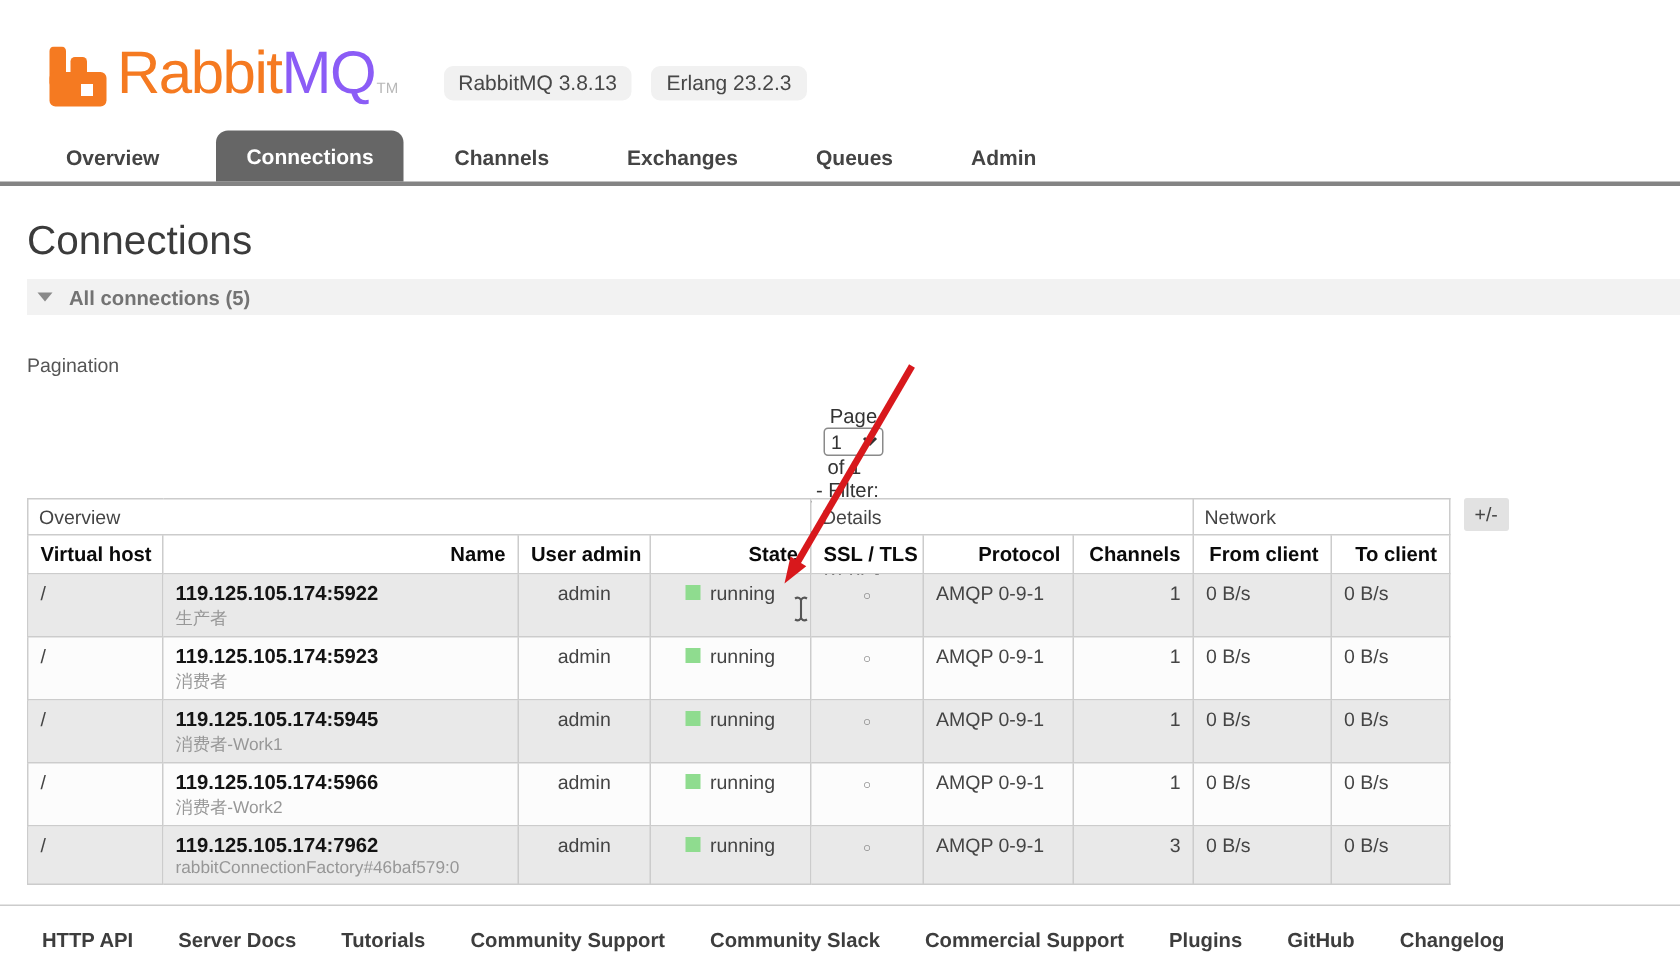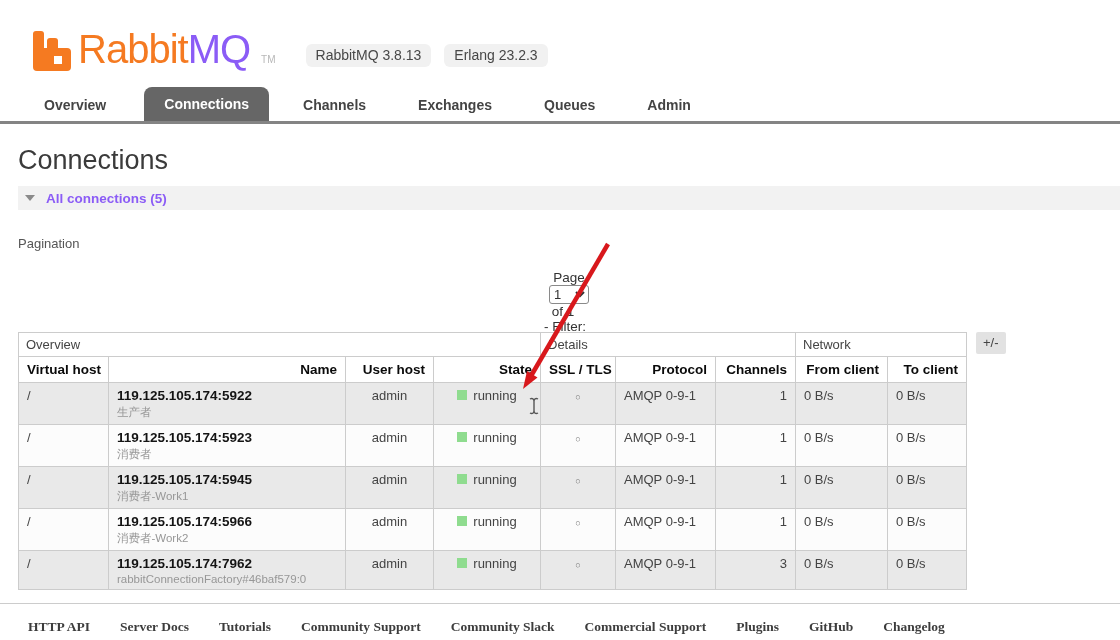--- a/index.html
+++ b/index.html
@@ -9,34 +9,34 @@
     background:#fff; color:#444;
     font-family:"Liberation Sans", sans-serif;
   }
   
   .logo-row { padding:28px 0 0 30px; display:flex; align-items:flex-start; }
   .logo { display:flex; align-items:flex-start; cursor:pointer; }
   .logo svg { margin-top:3px; }
   .logo-text { font-size:40px; line-height:42px; letter-spacing:-1px; margin-left:4px; }
   .brand-orange { color:#f57a21;text-align:right; }
   .brand-gray { color:#8b5cf6; }
-  .tm { font-size:10px; color:#b8b8b8; margin-top:26px; margin-left:11px;text-align:right; }
+  .tm { font-size:10px; color:#b8b8b8; margin-top:26px; margin-left:1px;text-align:right; }
   .badges { margin-left:30px; margin-top:16px; display:flex; gap:13px; }
   .badge { background:#f1f1f1; border-radius:6px; padding:3px 10px 4px; font-size:14px; color:#474747; white-space:nowrap; }
 
   
   .tabs { margin-top:14px; padding-left:30px; display:flex; align-items:flex-end; border-bottom:3px solid #848484; }
   .tab { font-weight:bold; font-size:14px; color:#444; padding:8px 14px; margin-right:24px; cursor:pointer; }
   .tab.active { background:#666; color:#fff; border-radius:8px 8px 0 0; padding:9px 20px; margin-right:20px; }
 
   
   h1.page-title { font-size:27px; font-weight:400; color:#3b3b3b; margin:21px 0 10px 18px; letter-spacing:0; }
   .section-bar { margin-left:18px; background:#f2f2f2; height:24px; display:flex; align-items:center; padding-left:7px; cursor:pointer; }
   .tri-down { width:0; height:0; border-left:5px solid transparent; border-right:5px solid transparent; border-top:6px solid #8a8a8a; margin-right:11px; }
-  .section-label { font-weight:bold; font-size:13.5px; color:#8b5cf6; }
+  .section-label { font-weight:bold; font-size:13.5px; color:#737373; }
 
   .pagination-heading { margin:26px 0 0 18px; font-size:13px; color:#555; }
 
   .controls { margin:19px 0 0 18px; display:flex; align-items:center; font-size:13.5px; color:#333; height:26px;flex-direction:column; }
   .page-select { margin:0 11px; width:40px; height:24px; font-size:13px; border:1px solid #8a8a8a; border-radius:3px; background:#fff; color:#333; }
   .of-label { margin-right:12px; }
   .filter-label { margin-right:8px; }
   .filter-input { width:170px; height:23px; border:1px solid #999; padding:2px 5px; font-size:13px; font-family:"Liberation Sans", sans-serif; }
   .regex-checkbox { margin-left:20px; width:14px; height:14px; }
   .regex-label { margin:0 7px 0 6px; }
@@ -54,21 +54,21 @@
   td.c-name .main { font-weight:700; color:#141414; font-size:13.5px; }
   td.c-name .sub  { color:#979797; font-size:11.5px; margin-top:2px; }
   td.c-user, td.c-state, td.c-ssl { text-align:center; }
   td.c-channels { text-align:right; }
   .state-sq { display:inline-block; width:10px; height:10px; background:#8fdc8f; margin-right:6px; }
   td.c-ssl .ssl-dot { font-size:9px; color:#777; }
   .plusminus { position:absolute; left:958px; top:0; background:#e2e2e2; padding:3px 7px 4px; font-size:13px; color:#444; border-radius:2px; cursor:pointer; }
 
   
   .footer { margin-top:13px; border-top:1px solid #ccc; padding:15px 0 0 28px; display:flex; gap:30px; }
-  .footer a { font-weight:bold; font-size:13.5px; color:#3d3d3d; text-decoration:none; white-space:nowrap; cursor:pointer;font-family:Liberation Serif, serif; }
+  .footer a { font-weight:bold; font-size:13.5px; color:#3d3d3d; text-decoration:none; white-space:nowrap; cursor:pointer; }
 
   
   .overlay { position:absolute; left:0; top:0; width:1120px; height:640px; pointer-events:none; }
 </style>
 </head>
 <body>
 
 <div class="logo-row">
   <div class="logo">
     <svg width="44" height="42" viewBox="0 0 44 42">
@@ -132,21 +132,21 @@
     </colgroup>
     <thead>
       <tr class="group">
         <th colspan="4">Overview</th>
         <th colspan="3">Details</th>
         <th colspan="2">Network</th>
       </tr>
       <tr class="cols">
         <th>Virtual host</th>
         <th>Name</th>
-        <th>User host</th>
+        <th>User admin</th>
         <th>State</th>
         <th>SSL / TLS</th>
         <th>Protocol</th>
         <th>Channels</th>
         <th>From client</th>
         <th>To client</th>
       </tr>
     </thead>
     <tbody>
       <tr class="odd">

